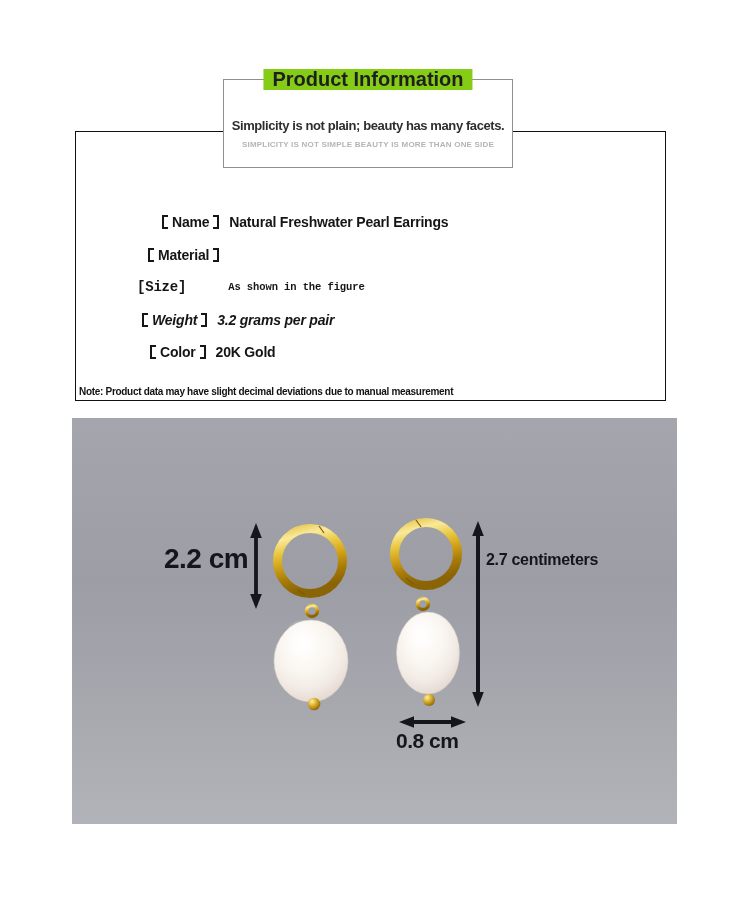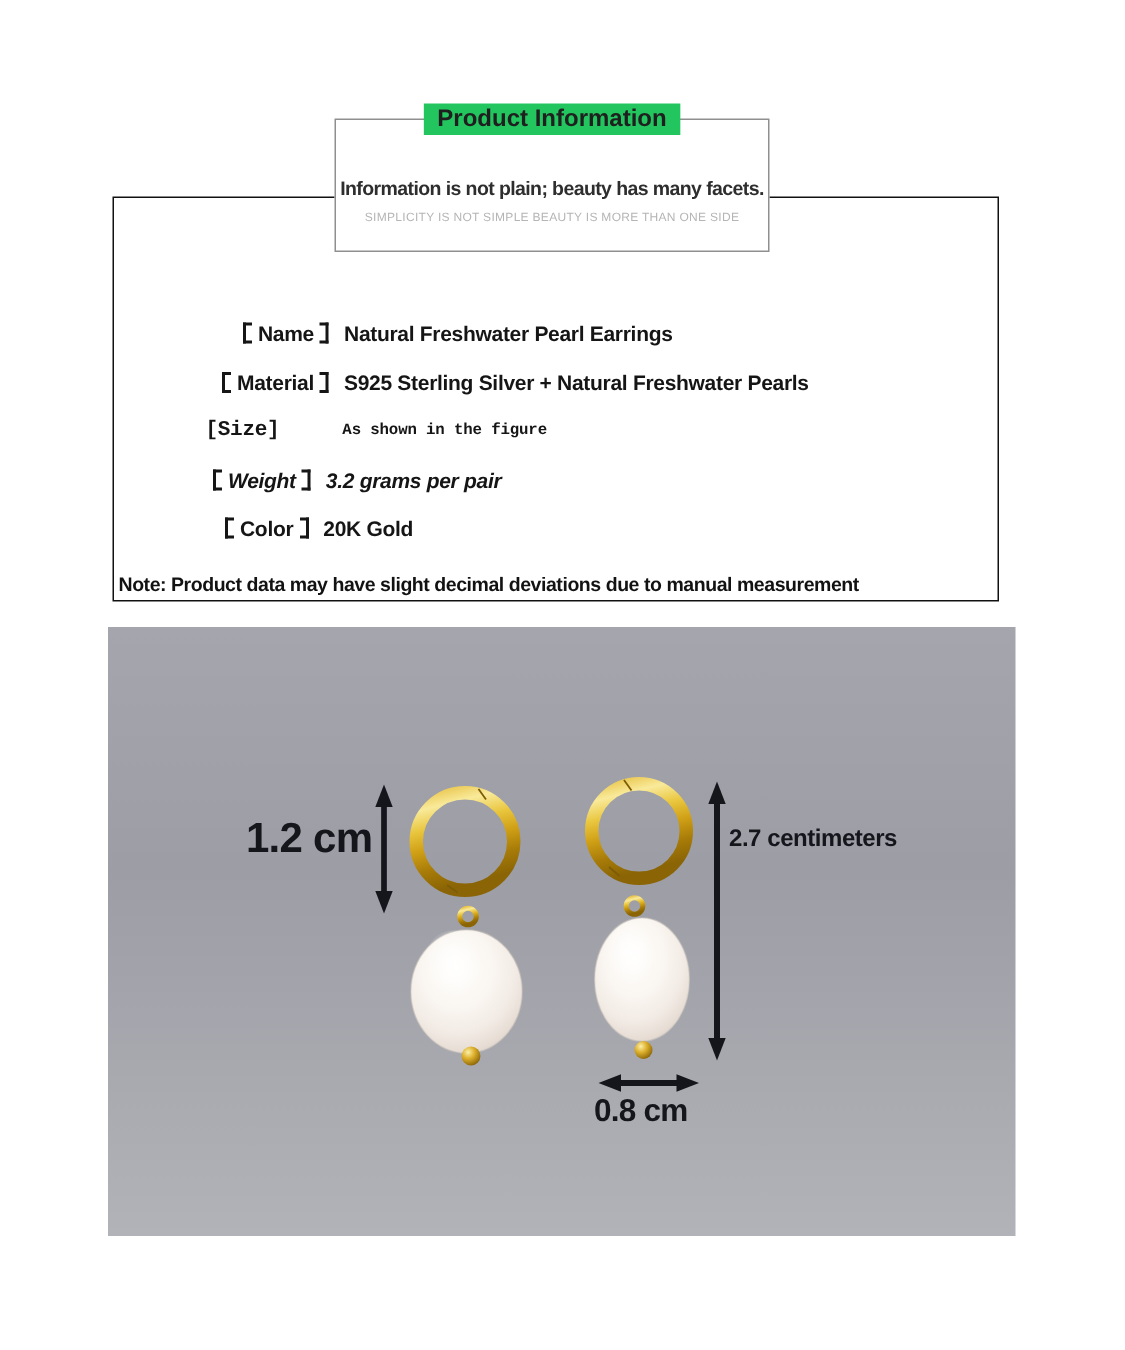--- a/index.html
+++ b/index.html
@@ -19,40 +19,40 @@
   .row:nth-child(2){margin-left:14px;}
   .row:nth-child(3){margin-left:3px;font-family:Liberation Mono, monospace;}
   .row:nth-child(4){margin-left:8px;font-style:italic;}
   .row:nth-child(5){margin-left:1px;padding-left:15px;}
   .cjkbr{display:inline-block;width:6px;height:14px;border:2.6px solid #161616;box-sizing:border-box;vertical-align:-2px;}
   .cjkbr.l{border-right:none;margin-right:4px;}
   .cjkbr.r{border-left:none;margin-left:4px;margin-right:10px;}
   .lab.sq{margin-right:10px;}
   .val.small{font-size:10.5px;margin-left:32px;letter-spacing:-0.1px;}
   .note{
-    position:absolute;left:3px;bottom:3px;font-size:13px;font-weight:bold;
+    position:absolute;left:3px;bottom:3px;font-size:10px;font-weight:bold;
     letter-spacing:-0.3px;color:#121212;white-space:nowrap;
   }
   
   .inner-card{
     position:absolute;left:223px;top:79px;width:290px;height:89px;
     border:1.4px solid #8f8f8f;background:#ffffff;z-index:2;box-sizing:border-box;
   }
   .legend{
     position:absolute;left:50%;top:-11px;transform:translateX(-50%);
-    background:#22c55e;padding:0 9px;height:21px;line-height:21px;
-    font-size:16px;font-weight:bold;color:#1f1f1f;white-space:nowrap;
+    background:#84cc16;padding:0 9px;height:21px;line-height:21px;
+    font-size:20px;font-weight:bold;color:#1f1f1f;white-space:nowrap;
   }
   .subtitle{
     position:absolute;left:50%;top:38px;transform:translateX(-50%);
     font-size:13px;font-weight:bold;letter-spacing:-0.4px;color:#2e2e2e;white-space:nowrap;
   }
   .tagline{
     position:absolute;left:50%;top:60px;transform:translateX(-50%);
-    font-size:8px;font-weight:normal;letter-spacing:0.2px;color:#b5b5b5;white-space:nowrap;
+    font-size:8px;font-weight:bold;letter-spacing:0.2px;color:#b5b5b5;white-space:nowrap;
   }
   
   .photo{
     position:absolute;left:72px;top:418px;width:605px;height:406px;
     background:linear-gradient(180deg,#a4a5ad 0%,#9c9da5 40%,#a9aab0 75%,#b2b3b8 100%);
   }
   .photo svg{position:absolute;left:0;top:0;}
   .meas{position:absolute;font-weight:bold;color:#15151c;white-space:nowrap;}
   .meas-hoop {left:92px;top:125px;font-size:28px;letter-spacing:-0.5px;}
   .meas-total{left:414px;top:133px;font-size:16px;letter-spacing:-0.3px;}
@@ -62,41 +62,40 @@
 <body>
 
 <div class="outer-box">
   <div class="rows" id="rows">
       <div class="row">
         <span class="lab"><span class="cjkbr l"></span><span>Name</span><span class="cjkbr r"></span></span>
         <span class="val">Natural Freshwater Pearl Earrings</span>
       </div>
       <div class="row">
         <span class="lab"><span class="cjkbr l"></span><span>Material</span><span class="cjkbr r"></span></span>
-        <span class="val">S925 Sterling Silver + Natural Freshwater Pearls</span>
       </div>
       <div class="row">
         <span class="lab sq">[Size]</span>
         <span class="val small">As shown in the figure</span>
       </div>
       <div class="row">
         <span class="lab"><span class="cjkbr l"></span><span>Weight</span><span class="cjkbr r"></span></span>
         <span class="val">3.2 grams per pair</span>
       </div>
       <div class="row">
         <span class="lab"><span class="cjkbr l"></span><span>Color</span><span class="cjkbr r"></span></span>
         <span class="val">20K Gold</span>
       </div>
     </div>
   <div class="note">Note: Product data may have slight decimal deviations due to manual measurement</div>
 </div>
 
 <div class="inner-card">
   <div class="legend">Product Information</div>
-  <div class="subtitle">Information is not plain; beauty has many facets.</div>
+  <div class="subtitle">Simplicity is not plain; beauty has many facets.</div>
   <div class="tagline">SIMPLICITY IS NOT SIMPLE BEAUTY IS MORE THAN ONE SIDE</div>
 </div>
 
 <div class="photo">
   <svg width="605" height="406" viewBox="0 0 605 406">
     <defs>
       <linearGradient id="gold" x1="0" y1="0" x2="0.25" y2="1">
         <stop offset="0%" stop-color="#e8c44a"></stop>
         <stop offset="18%" stop-color="#f9ea9a"></stop>
         <stop offset="38%" stop-color="#e9c63e"></stop>
@@ -154,16 +153,16 @@
       <polygon points="406,103 400.2,118 411.8,118" stroke="none"></polygon>
       <polygon points="406,289 400.2,274 411.8,274" stroke="none"></polygon>
     </g>
     <g stroke="#15151c" fill="#15151c">
       <line x1="340" y1="304" x2="381" y2="304" stroke-width="4"></line>
       <polygon points="327,304 342,298.2 342,309.8" stroke="none"></polygon>
       <polygon points="394,304 379,298.2 379,309.8" stroke="none"></polygon>
     </g>
   </svg>
 
-  <div class="meas meas-hoop">1.2 cm</div>
+  <div class="meas meas-hoop">2.2 cm</div>
   <div class="meas meas-total">2.7 centimeters</div>
   <div class="meas meas-pearl">0.8 cm</div>
 </div>
 
 </body></html>

